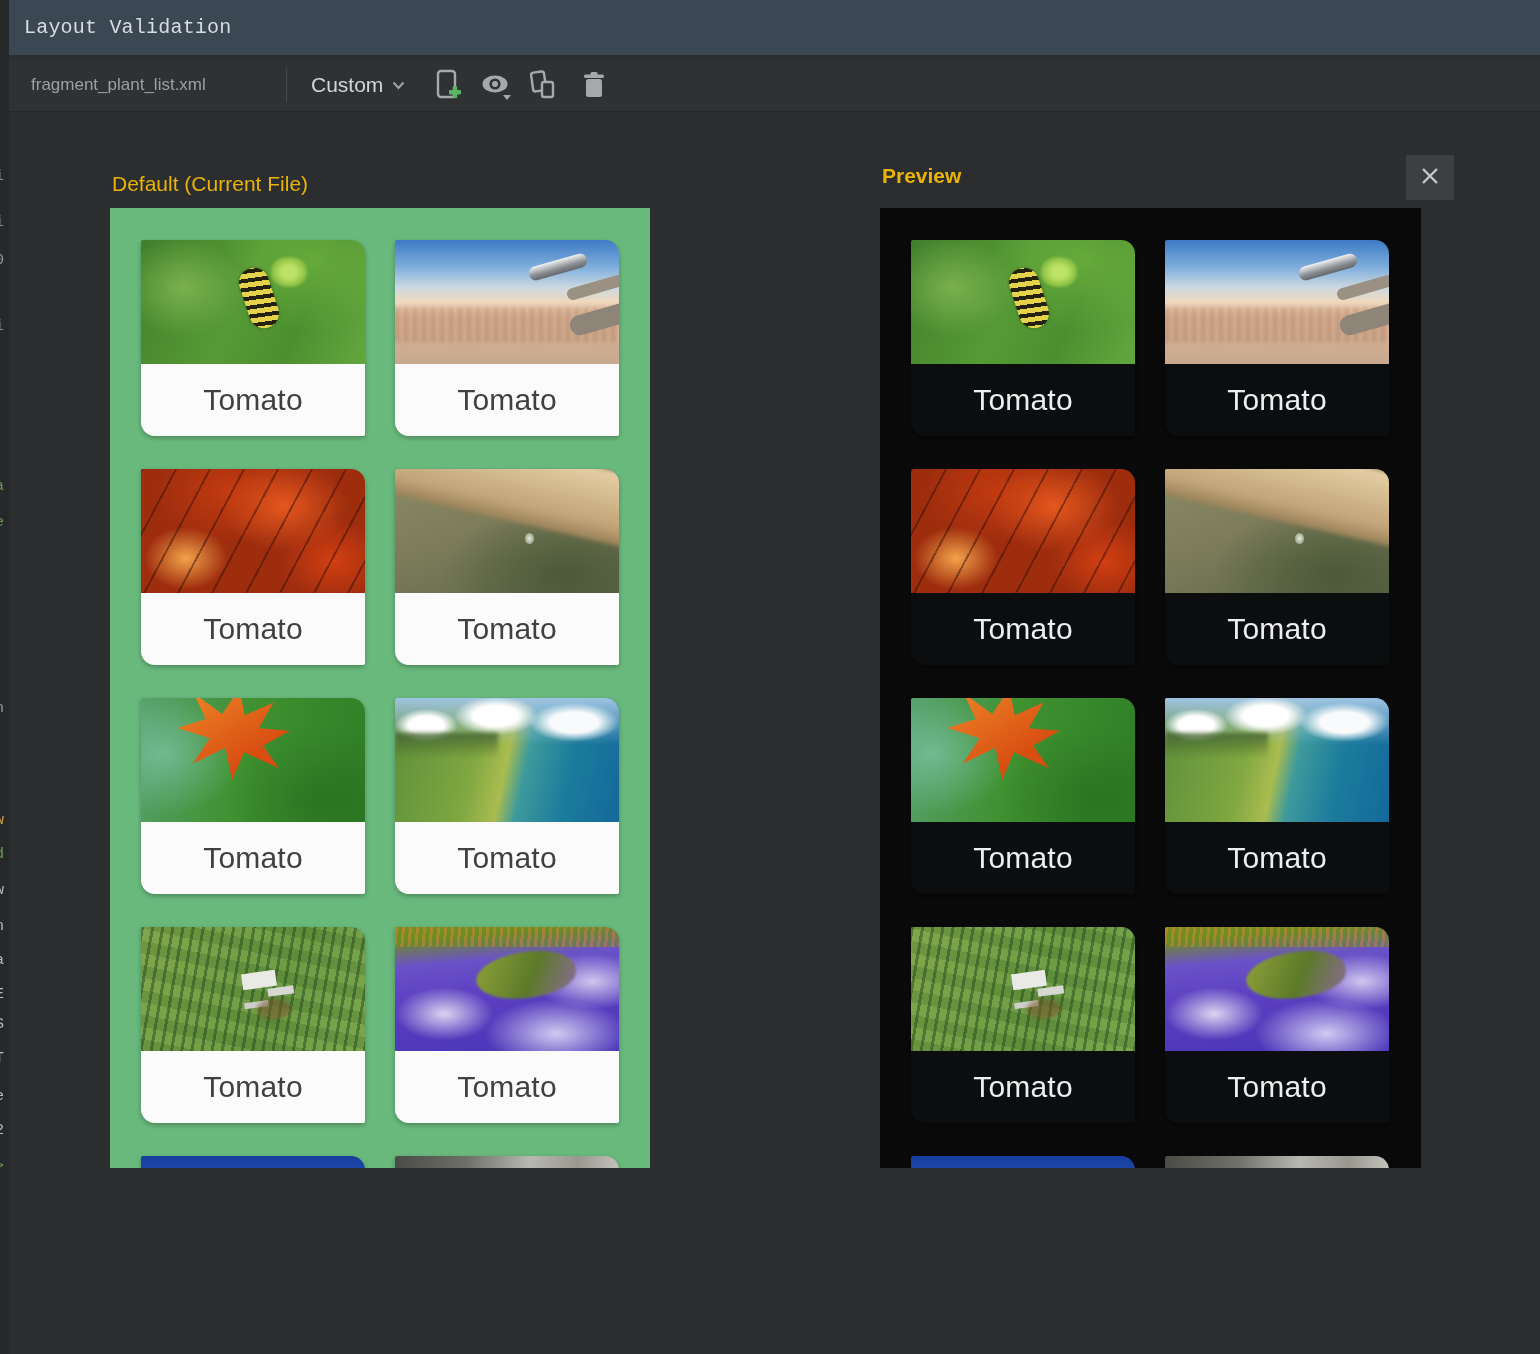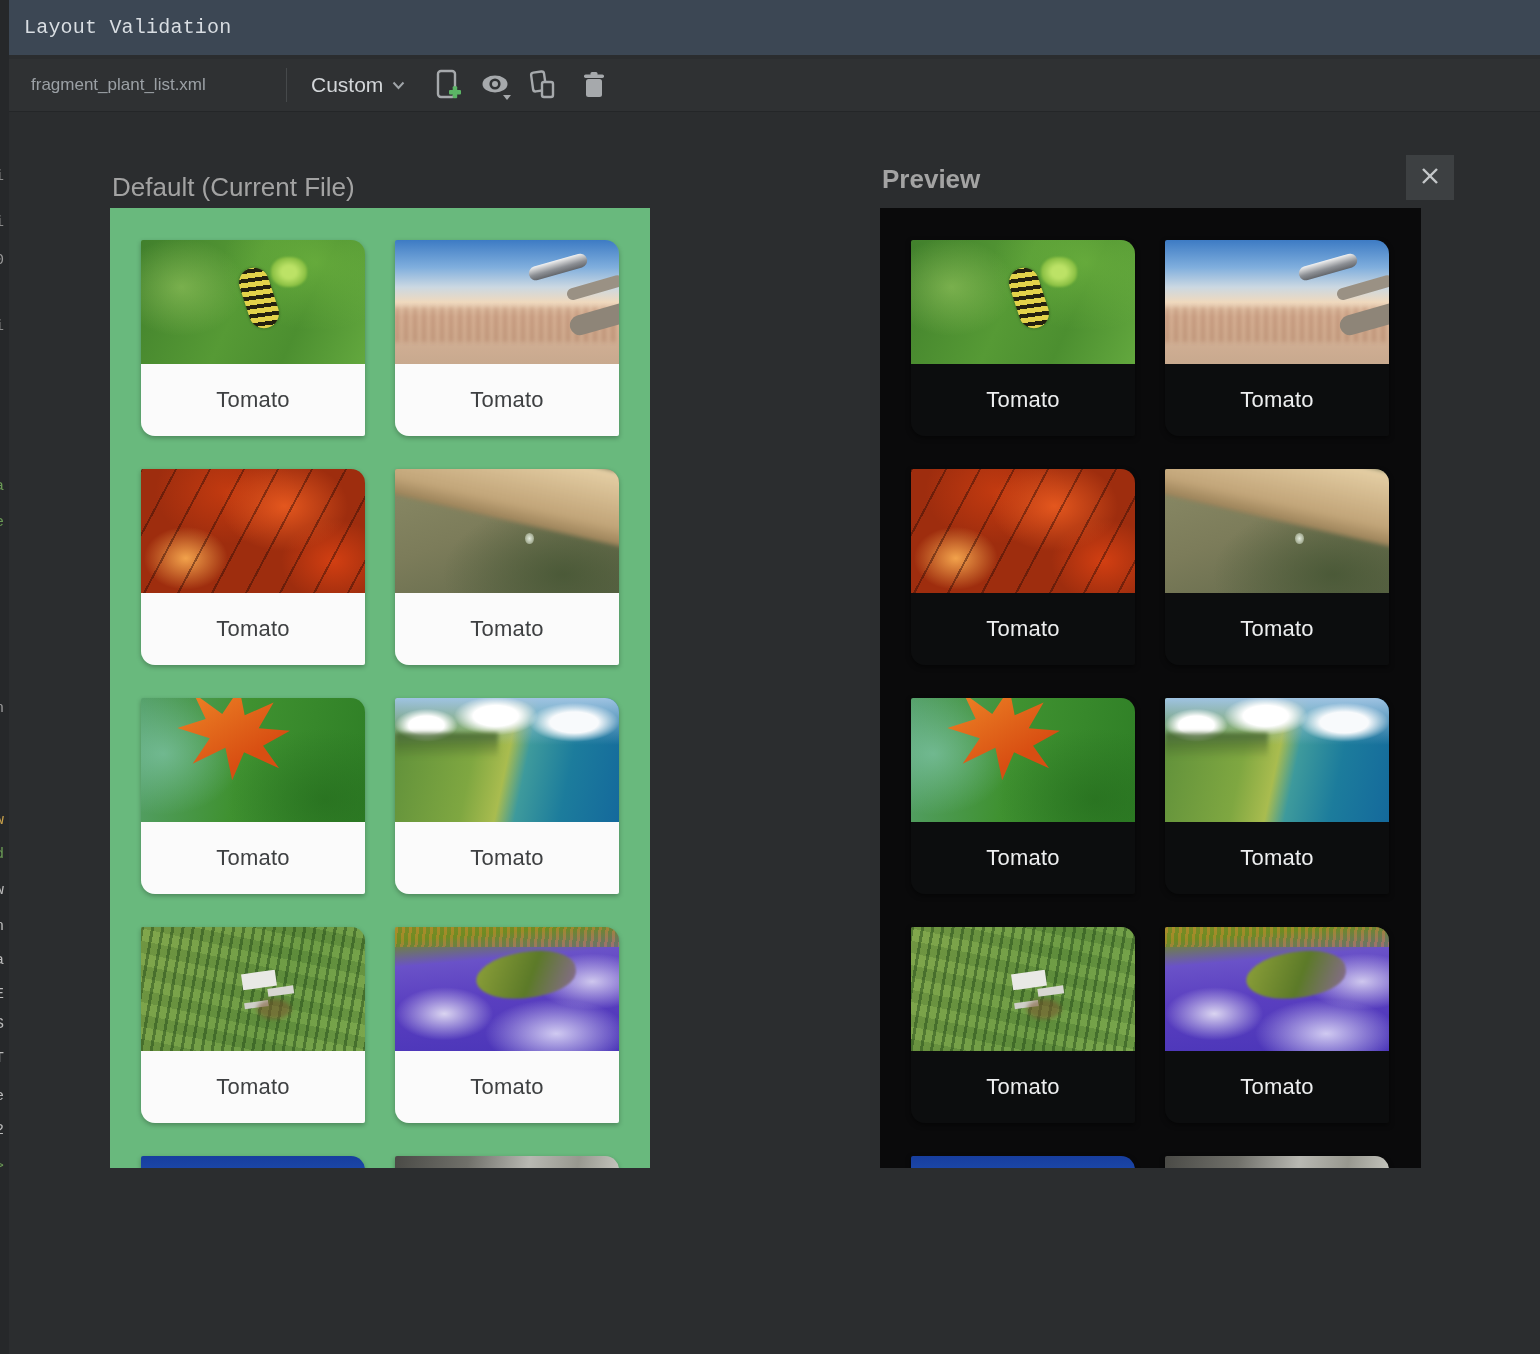--- a/index.html
+++ b/index.html
@@ -43,21 +43,21 @@
     position:relative;margin-left:13px;cursor:pointer;border-radius:4px;
   }
   .icon-btn svg{display:block;}
   .eye-caret{
     position:absolute;right:1px;bottom:2px;width:0;height:0;
     border-left:4px solid transparent;border-right:4px solid transparent;
     border-top:5px solid #A6A9AC;
   }
 
   
-  .panel-header{position:absolute;color:#a3a3a3;font-size:26px;}
+  .panel-header{position:absolute;color:#eab308;font-size:21px;}
   #default-header{left:112px;top:172px;}
   #preview-header{left:882px;top:164px;font-weight:bold;}
 
   
   .close-btn{
     position:absolute;left:1406px;top:155px;width:48px;height:45px;
     background:#3D4042;display:flex;align-items:center;justify-content:center;cursor:pointer;
   }
 
   
@@ -72,21 +72,21 @@
 
   
   .card{
     width:224px;height:196px;border-radius:2px 14px 2px 14px;overflow:hidden;
     display:flex;flex-direction:column;
   }
   #panel-default .card{box-shadow:0 2px 5px rgba(0,0,0,.28);}
   #panel-preview .card{box-shadow:0 2px 5px rgba(0,0,0,.5);}
   .card .label{
     flex:1;display:flex;align-items:center;justify-content:center;
-    font-size:22px;letter-spacing:.2px;
+    font-size:30px;letter-spacing:.2px;
   }
   .card.light .label{background:#FBFBFB;color:#3E4042;}
   .card.dark  .label{background:#0C0D0E;color:#EDEEEF;}
   .img{height:124px;position:relative;overflow:hidden;flex:none;}
   .img::before,.img::after{content:"";position:absolute;}
 
   
   [data-image="caterpillar-on-fennel"]{
     background:
       radial-gradient(90px 70px at 18% 38%, rgba(190,228,120,.40), transparent 70%),

